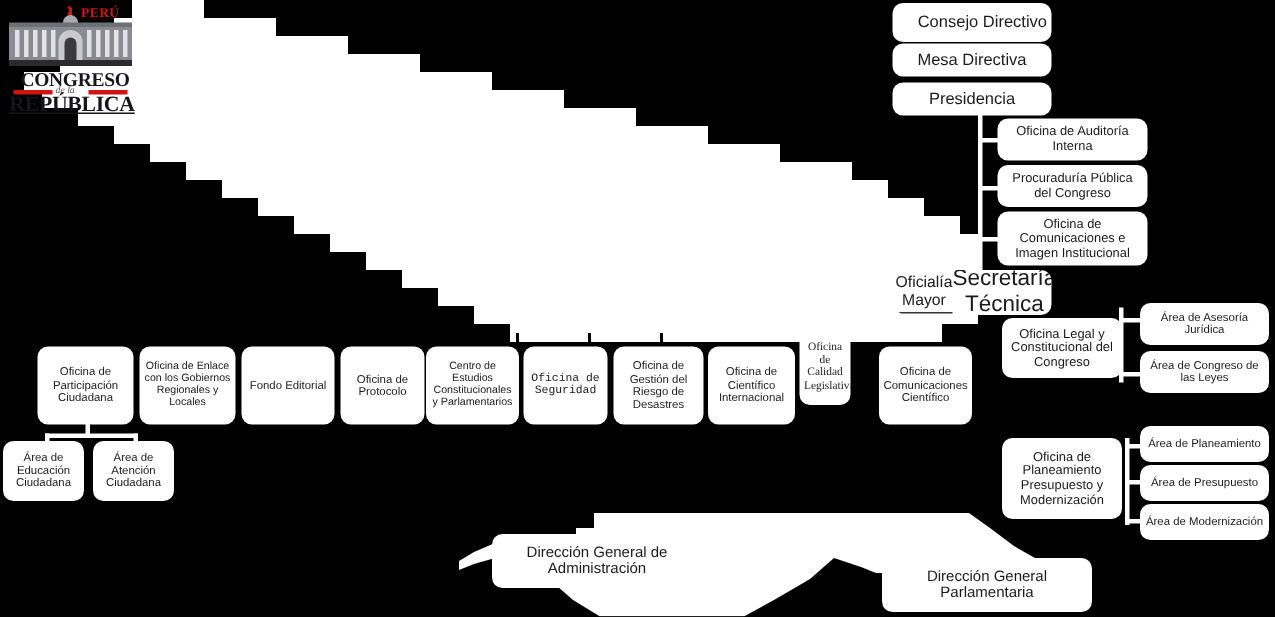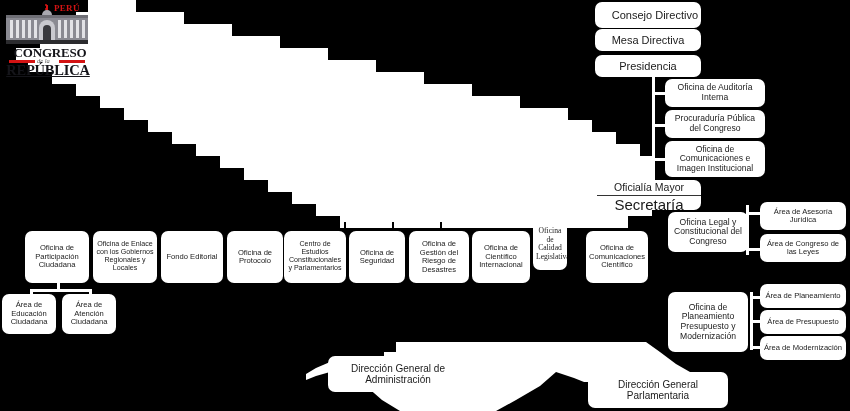--- a/index.html
+++ b/index.html
@@ -29,21 +29,21 @@
   }
   .box span{display:block;width:100%;}
   .f11{font-size:11px;}
   .f10{font-size:10px;}
   .f9{font-size:8.6px;}
   .f8{font-size:7.6px;}
   .f75{font-size:7.1px;}
 
   
   .box.split{
-    flex-direction:column;
+    flex-direction:row;
     justify-content:space-between;
     padding:0;
   }
   .box.split .top{
     width:100%;
     padding:2px 0 1px;
     border-bottom:1px solid #333;
     font-size:10.5px;
   }
   .box.split .bot{
@@ -178,21 +178,21 @@
   <div class="box f9" style="left:668px;top:212px;width:80px;height:40px;">
     <span>Oficina Legal y Constitucional del Congreso</span>
   </div>
   <div class="box f8" style="left:760px;top:202px;width:86px;height:28px;">
     <span>Área de Asesoría Jurídica</span>
   </div>
   <div class="box f8" style="left:760px;top:234px;width:86px;height:28px;">
     <span>Área de Congreso de las Leyes</span>
   </div>
 
-  <div class="box f9" style="left:668px;top:292px;width:80px;height:60px;">
+  <div class="box f9" style="left:668px;top:292px;width:80px;height:54px;">
     <span>Oficina de Planeamiento Presupuesto y Modernización</span>
   </div>
   <div class="box f8" style="left:760px;top:284px;width:86px;height:24px;">
     <span>Área de Planeamiento</span>
   </div>
   <div class="box f8" style="left:760px;top:310px;width:86px;height:24px;">
     <span>Área de Presupuesto</span>
   </div>
   <div class="box f8" style="left:760px;top:336px;width:86px;height:24px;">
     <span>Área de Modernización</span>
@@ -206,21 +206,21 @@
   </div>
   <div class="box f8" style="left:161px;top:231px;width:62px;height:52px;">
     <span>Fondo Editorial</span>
   </div>
   <div class="box f8" style="left:227px;top:231px;width:56px;height:52px;">
     <span>Oficina de Protocolo</span>
   </div>
   <div class="box f75" style="left:284px;top:231px;width:62px;height:52px;">
     <span>Centro de Estudios Constitucionales y Parlamentarios</span>
   </div>
-  <div class="box f8" style="left:349px;top:231px;width:56px;height:52px;">
+  <div class="box f8" style="left:349px;top:231px;width:56px;height:52px;font-family:Liberation Mono, monospace;">
     <span>Oficina de Seguridad</span>
   </div>
   <div class="box f8" style="left:409px;top:231px;width:60px;height:52px;">
     <span>Oficina de Gestión del Riesgo de Desastres</span>
   </div>
   <div class="box f8" style="left:472px;top:231px;width:58px;height:52px;">
     <span>Oficina de Científico Internacional</span>
   </div>
   <div class="box f8" style="left:533px;top:218px;width:34px;height:52px;font-family:Liberation Serif, serif;">
     <span>Oficina de Calidad Legislativa</span>

